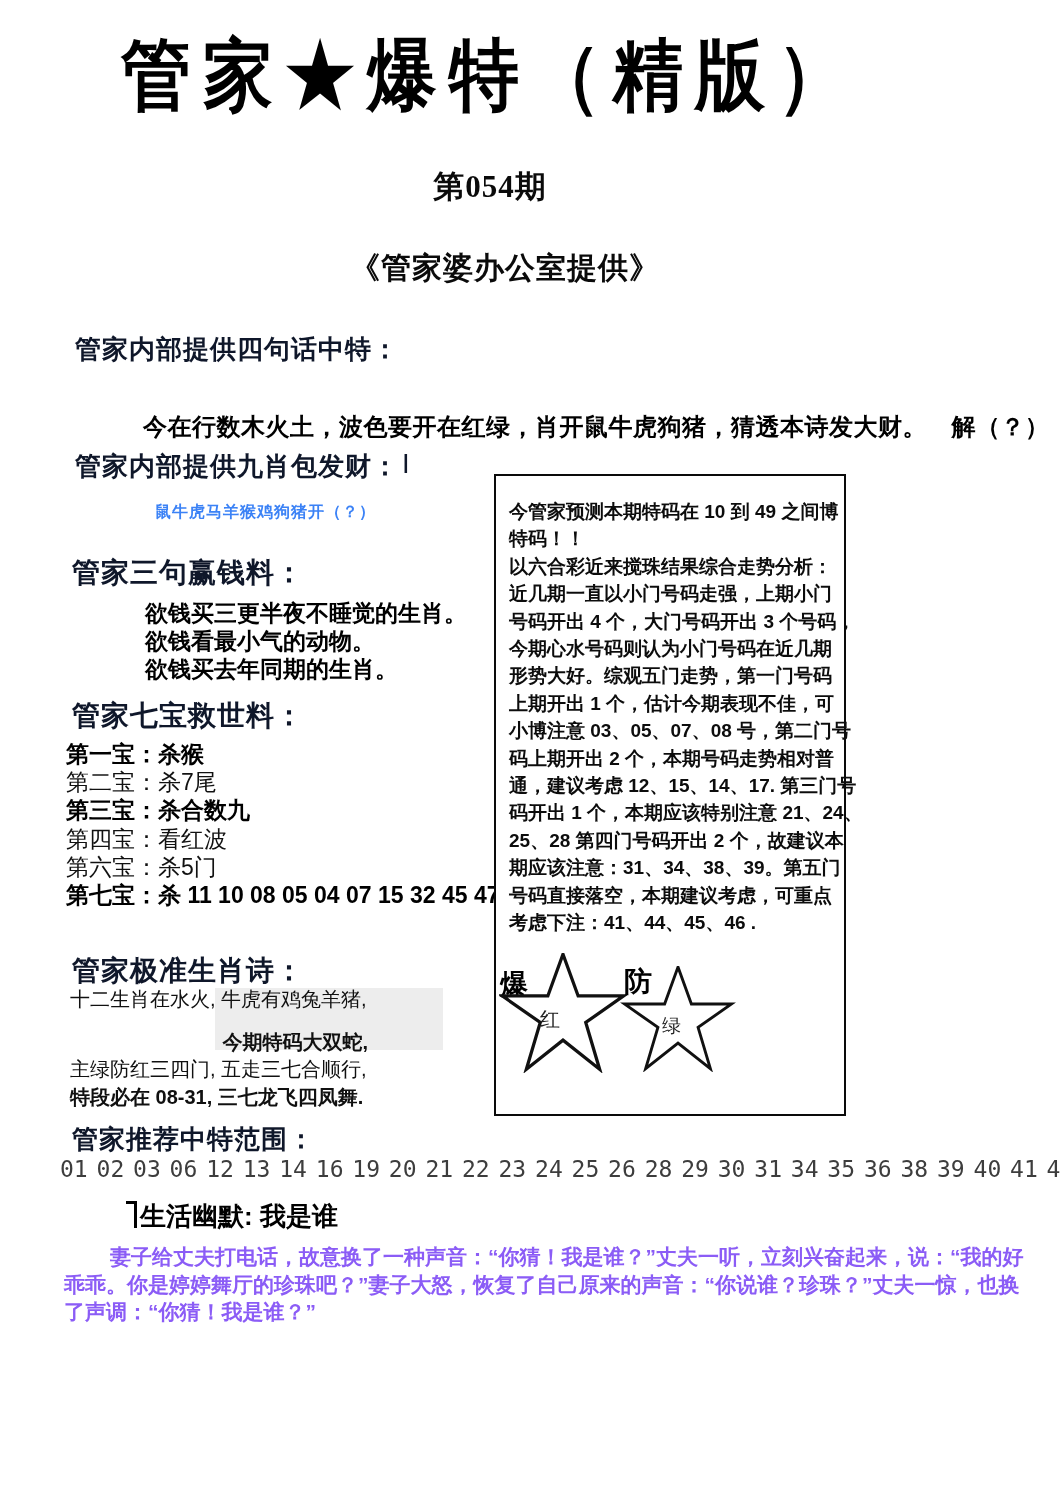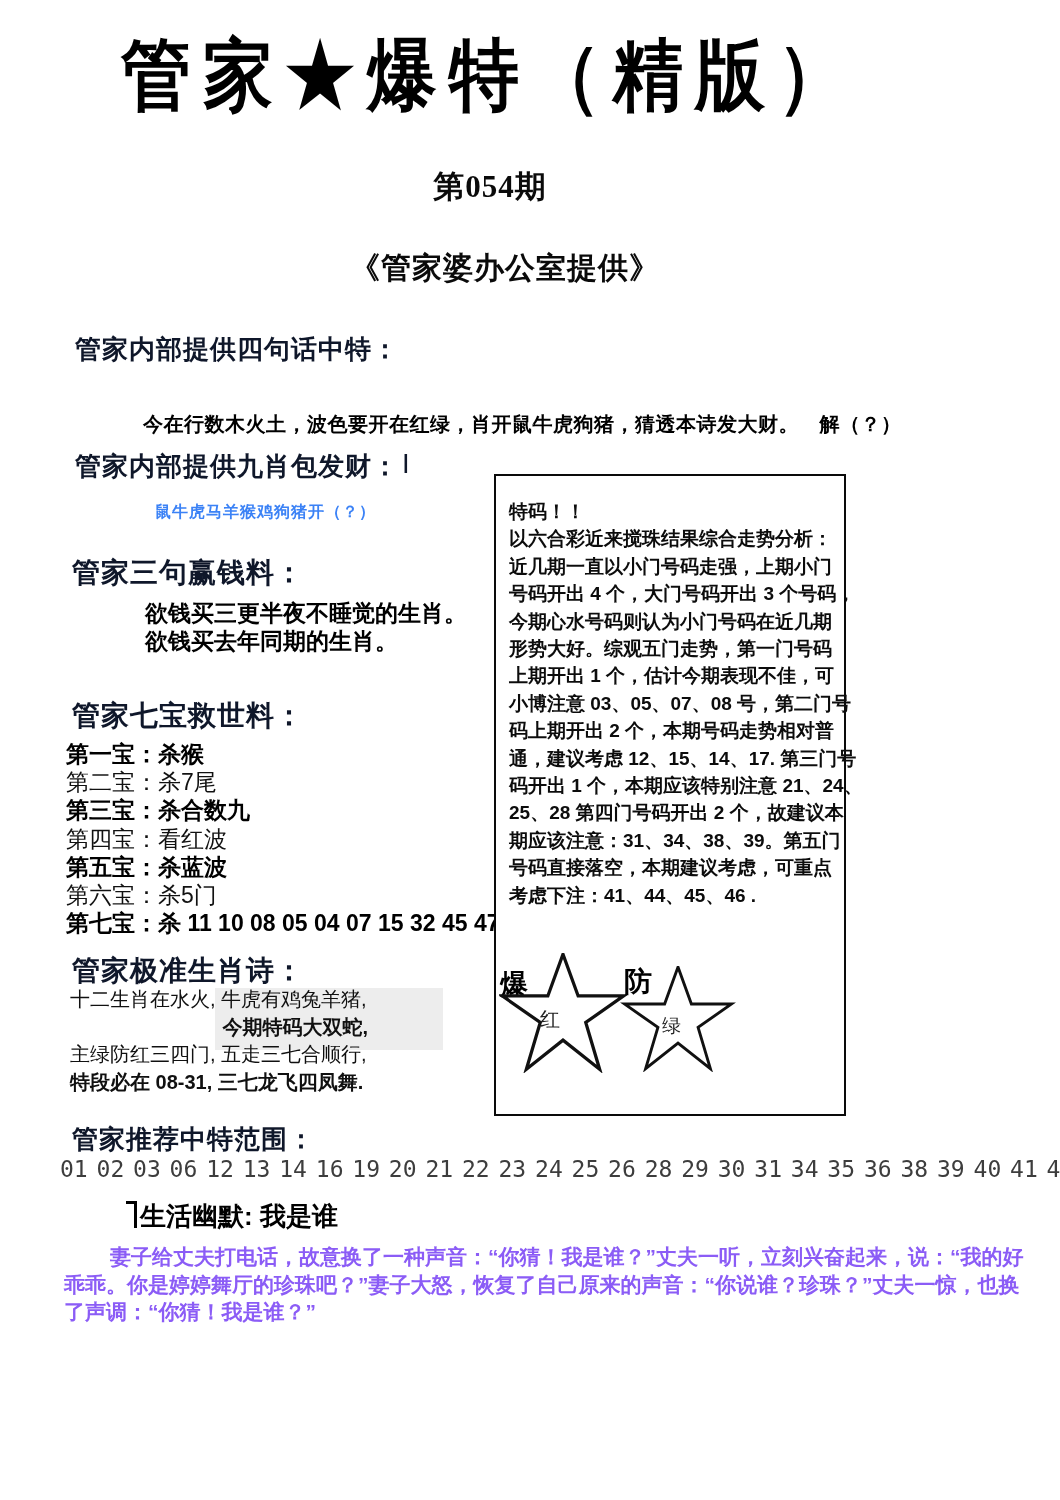--- a/index.html
+++ b/index.html
@@ -26,36 +26,36 @@
     font-size:31px;font-weight:600;color:#0a0a0a;letter-spacing:1px;font-family:Liberation Serif, serif;
   }
   .provider{
     left:0;top:248px;width:1010px;text-align:center;
     font-size:30px;font-weight:600;color:#0a0a0a;letter-spacing:1px;
   }
   .sec-heading{
     font-size:26px;font-weight:600;color:#0f172a;letter-spacing:1px;white-space:nowrap;
   }
   .poem1{
-    left:143px;top:411px;font-size:20px;font-weight:bold;color:#000;white-space:nowrap;letter-spacing:0.5px;
+    left:143px;top:411px;font-size:24px;font-weight:bold;color:#000;white-space:nowrap;letter-spacing:0.5px;
   }
   .tick{
     font-size:20px;font-weight:bold;vertical-align:6px;margin-left:4px;
   }
   .nine-line{
     left:155px;top:502px;font-size:16px;font-weight:bold;color:#3b82f6;white-space:nowrap;letter-spacing:1px;
   }
   .three-sayings{left:145px;top:599px;font-size:23px;font-weight:bold;line-height:28px;color:#000;}
   .three-sayings div{white-space:nowrap;}
   .treasures{left:66px;top:740px;font-size:23px;line-height:28.2px;color:#111;}
   .treasures div{white-space:nowrap;font-weight:500;}
   .treasures div.t-bold{font-weight:700;color:#000;}
   .zodiac{left:70px;top:986px;width:298px;font-size:20px;line-height:27.5px;color:#101010;}
   .zodiac .z-line{white-space:nowrap;}
-  .zodiac .z-right{text-align:right;font-weight:bold;}
+  .zodiac .z-right{text-align:right;font-weight:bold;margin-top:15px;}
   .zodiac .z-bold{font-weight:bold;}
   .zodiac-shade{left:215px;top:988px;width:228px;height:62px;background:#ededed;z-index:0;}
   .numbers{
     left:60px;top:1156px;width:980px;
     font-size:23px;color:#3d3d3d;white-space:nowrap;
     font-family:"DejaVu Sans Mono","Liberation Mono",monospace;
     letter-spacing:0px;word-spacing:-5px;
   }
   .humor-title{
     left:126px;top:1199px;font-size:26px;font-weight:bold;color:#000;white-space:nowrap;
@@ -95,31 +95,31 @@
   <div class="abs poem1">今在行数木火土，波色要开在红绿，肖开鼠牛虎狗猪，猜透本诗发大财。　解（？）</div>
 
   <div class="abs sec-heading" style="left:75px;top:449px;"><span>管家内部提供九肖包发财：</span><span class="tick">|</span></div>
 
   <div class="abs nine-line">鼠牛虎马羊猴鸡狗猪开（？）</div>
 
   <div class="abs sec-heading" style="left:72px;top:554px;font-size:28px;">管家三句赢钱料：</div>
 
   <div class="abs three-sayings">
     <div>欲钱买三更半夜不睡觉的生肖。</div>
+    <div>欲钱看最小气的动物。</div>
     <div>欲钱买去年同期的生肖。</div>
   </div>
 
   <div class="abs sec-heading" style="left:72px;top:697px;font-size:28px;">管家七宝救世料：</div>
 
   <div class="abs treasures">
     <div class="t-bold">第一宝：杀猴</div>
     <div>第二宝：杀7尾</div>
     <div class="t-bold">第三宝：杀合数九</div>
     <div>第四宝：看红波</div>
-    <div class="t-bold">第五宝：杀蓝波</div>
     <div>第六宝：杀5门</div>
     <div class="t-bold">第七宝：杀 11 10 08 05 04 07 15 32 45 47</div>
   </div>
 
   <div class="abs sec-heading" style="left:72px;top:952px;font-size:28px;">管家极准生肖诗：</div>
 
   <div class="abs zodiac-shade"></div>
 
   <div class="abs zodiac">
     <div class="z-line" style="position:relative;z-index:1;">十二生肖在水火, 牛虎有鸡兔羊猪,</div>
@@ -135,20 +135,21 @@
   <div class="abs humor-title"><span class="glyph-mark"></span><span>生活幽默: 我是谁</span></div>
 
   <div class="abs humor">
     <div class="indent">妻子给丈夫打电话，故意换了一种声音：“你猜！我是谁？”丈夫一听，立刻兴奋起来，说：“我的好</div>
     <div>乖乖。你是婷婷舞厅的珍珠吧？”妻子大怒，恢复了自己原来的声音：“你说谁？珍珠？”丈夫一惊，也换</div>
     <div>了声调：“你猜！我是谁？”</div>
   </div>
 
   <div class="abs box">
     <div class="box-lines">
+      <div>今管家预测本期特码在 10 到 49 之间博</div>
       <div>特码！！</div>
       <div>以六合彩近来搅珠结果综合走势分析：</div>
       <div>近几期一直以小门号码走强，上期小门</div>
       <div>号码开出 4 个，大门号码开出 3 个号码，</div>
       <div>今期心水号码则认为小门号码在近几期</div>
       <div>形势大好。综观五门走势，第一门号码</div>
       <div>上期开出 1 个，估计今期表现不佳，可</div>
       <div>小博注意 03、05、07、08 号，第二门号</div>
       <div>码上期开出 2 个，本期号码走势相对普</div>
       <div>通，建议考虑 12、15、14、17. 第三门号</div>

